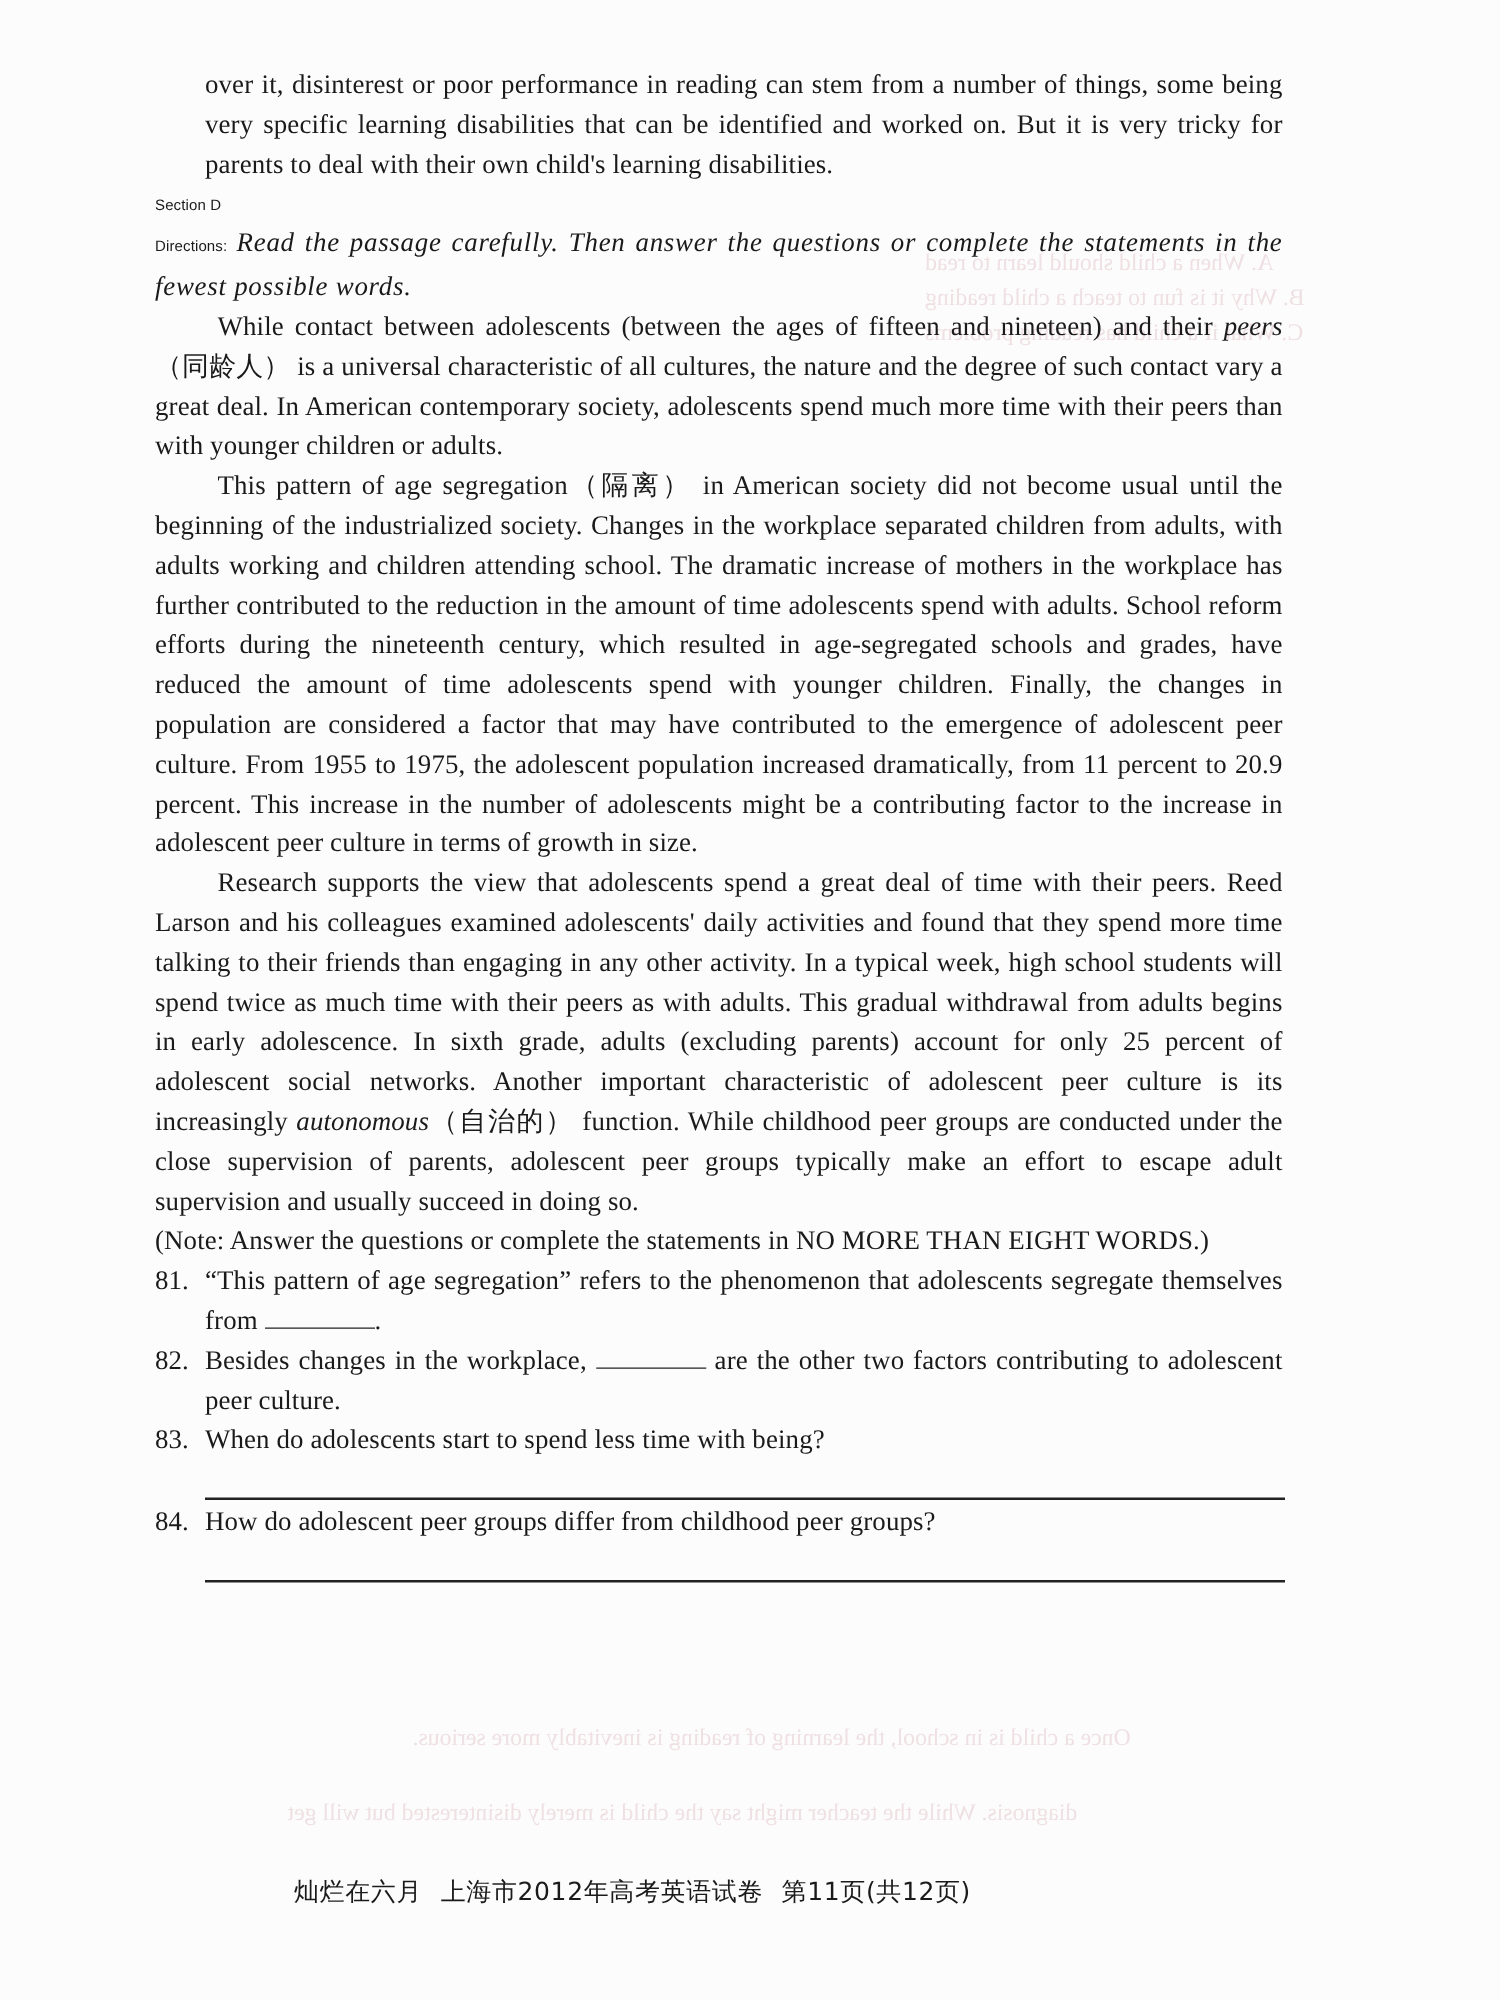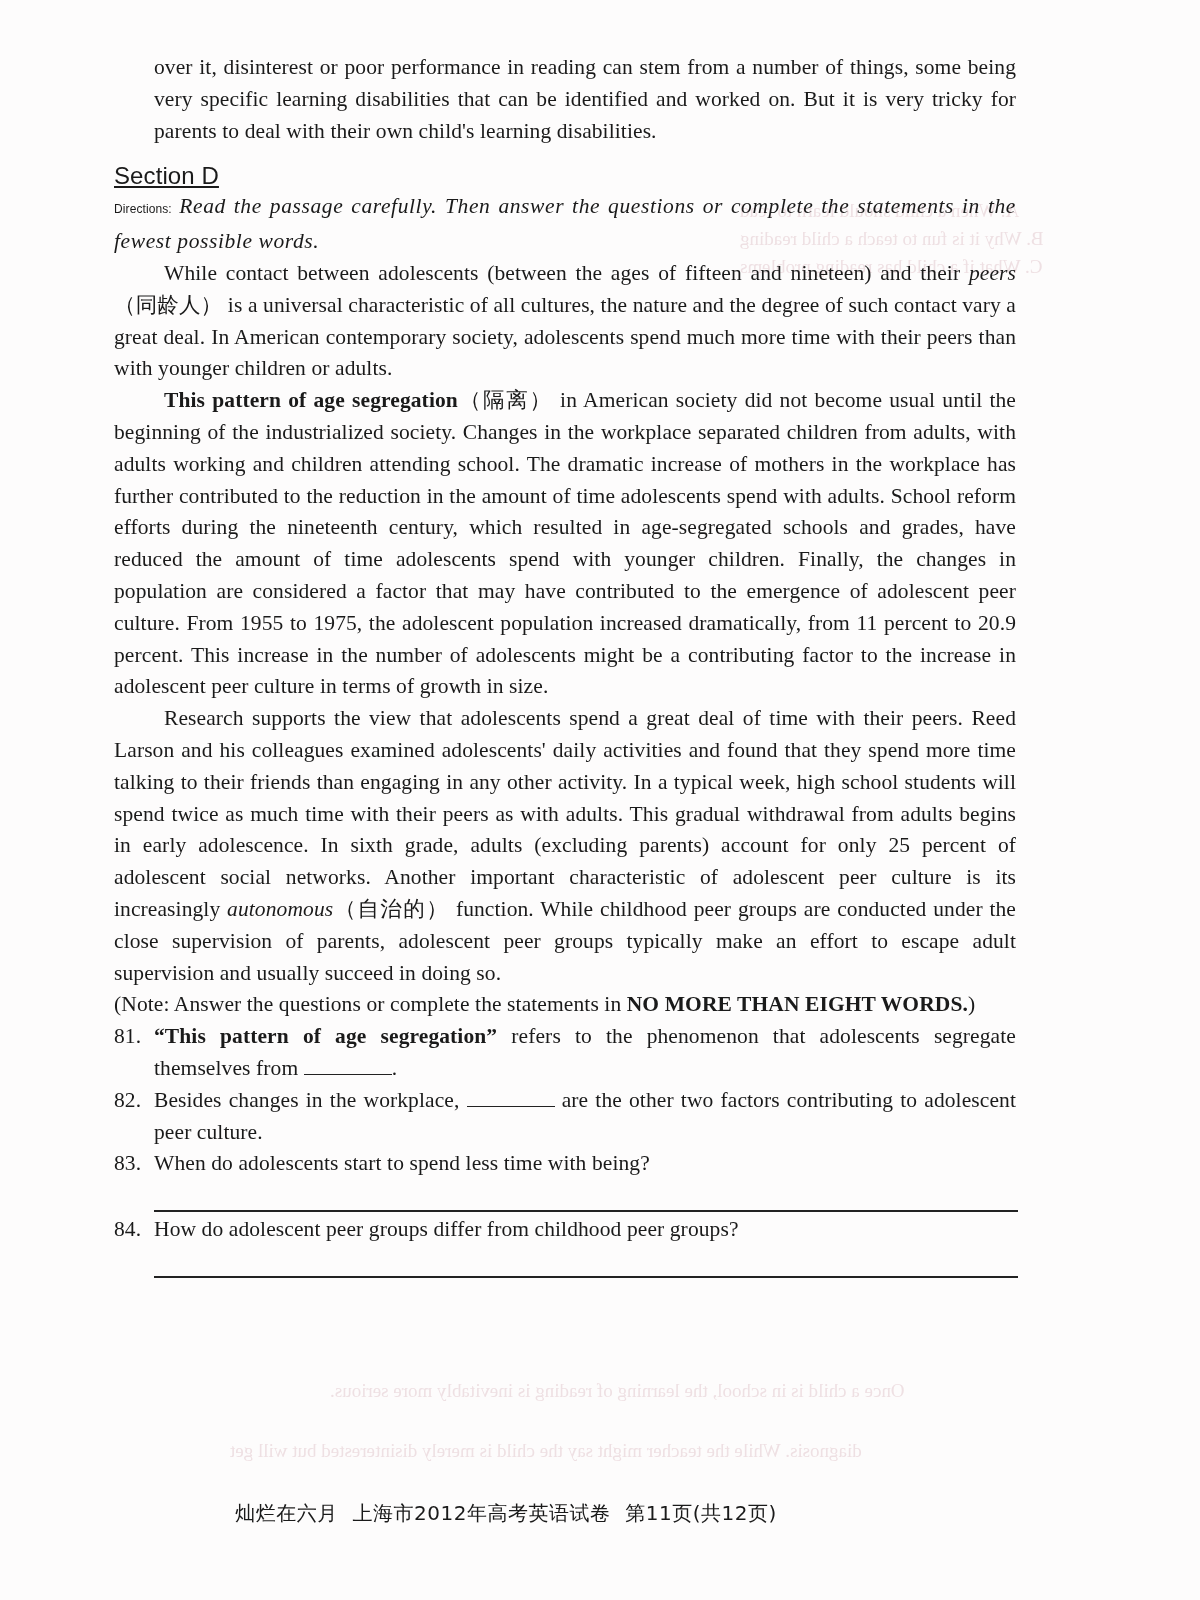--- a/index.html
+++ b/index.html
@@ -26,53 +26,52 @@
       position: absolute;
       color: rgba(200, 150, 160, 0.28);
       font-family: "Liberation Serif", serif;
       font-size: 19px;
       transform: scaleX(-1);
       white-space: nowrap;
       pointer-events: none;
     }
     .content {
       position: absolute;
-      left: 114px;
+      left: 124px;
       top: 52px;
       width: 902px;
       font-size: 21.5px;
       line-height: 31.8px;
       text-align: justify;
       letter-spacing: 0.1px;
     }
     .content p {
       margin: 0;
     }
     .indent-cont {
       padding-left: 40px;
     }
     .para {
       text-indent: 50px;
     }
     .section-title {
       font-family: "Liberation Sans", "DejaVu Sans", sans-serif;
-      font-size: 24px;
-      margin-top: 14px;
+      font-size: 12px;
+      margin-top: 2px;
       line-height: 30px;
-      text-decoration: underline;
     }
     .directions-label {
       font-family: "Liberation Sans", "DejaVu Sans", sans-serif;
       font-size: 12px;
     }
     .directions-text {
       font-style: italic;
       letter-spacing: 0.6px;
     }
-    .bold { font-weight: bold; }
+    .bold { font-weight: normal; }
     .ital { font-style: italic; }
     .note {
       margin-top: 2px;
     }
     .q {
       padding-left: 40px;
       text-indent: -40px;
       text-align: justify;
     }
     .q-num {

